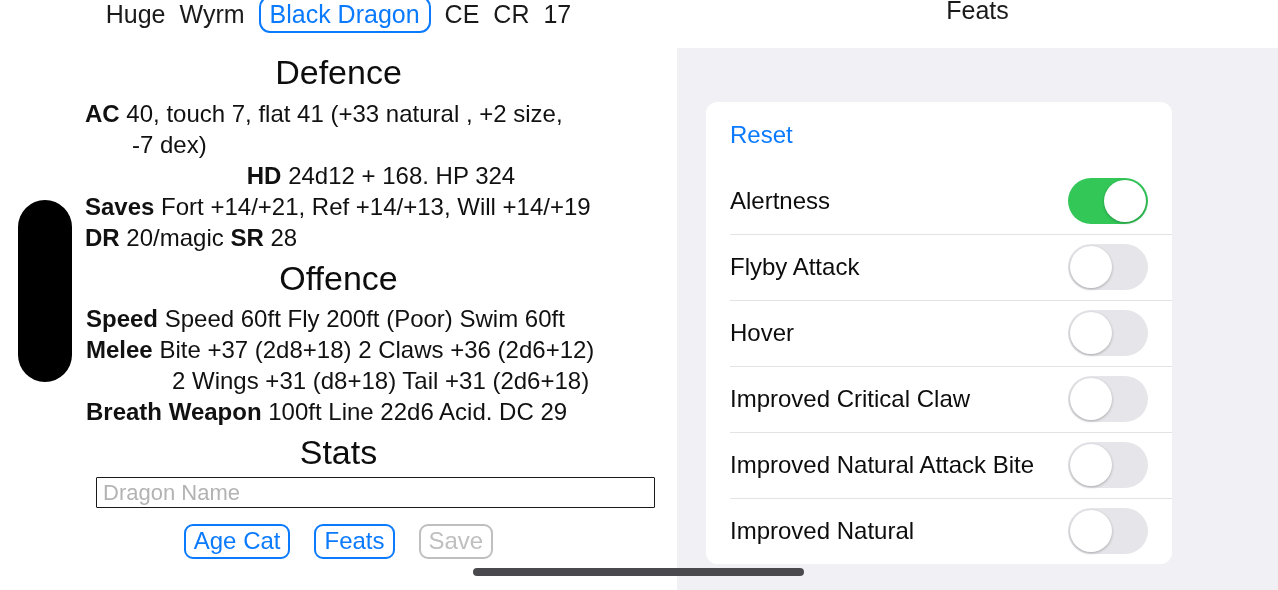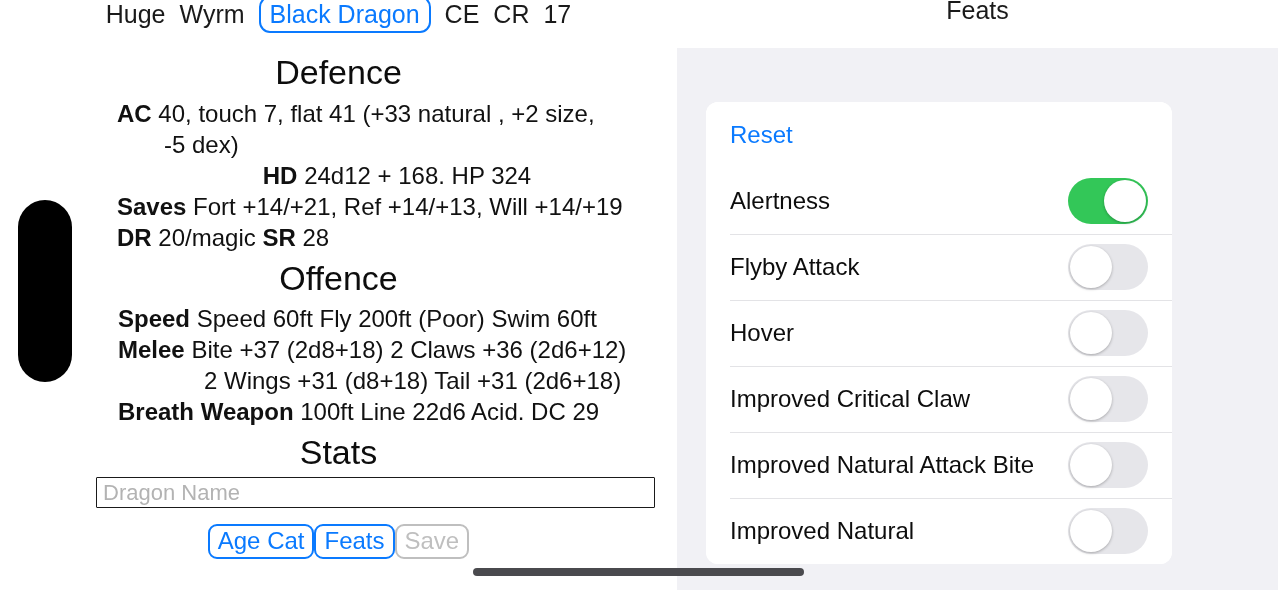--- a/index.html
+++ b/index.html
@@ -53,21 +53,21 @@
     text-align: center;
     font-size: 34px;
     font-weight: 400;
     color: #0d0d0d;
     line-height: 1.1;
   }
   #defence-title { position: absolute; left: 0; top: 54px; width: 677px; }
   #offence-title { position: absolute; left: 0; top: 260px; width: 677px; }
   #stats-title   { position: absolute; left: 0; top: 434px; width: 677px; }
 
-  .stat-block { position: absolute; left: 0; width: 677px; padding-left: 32px; }
+  .stat-block { position: absolute; left: 0; width: 677px; }
   #defence-block { top: 98px; }
   #offence-block { top: 303px; }
 
   .stat-line {
     font-size: 24px;
     color: #111;
     line-height: 31px;
     white-space: nowrap;
   }
   .stat-line .lbl { font-weight: bold; }
@@ -100,21 +100,21 @@
   }
   #name-input::placeholder { color: #b3b3b3; }
 
   #button-row {
     position: absolute;
     left: 0; top: 524px;
     width: 677px;
     display: flex;
     justify-content: center;
     align-items: center;
-    gap: 0;
+    gap: 24px;
   }
   .small-btn {
     border: 2px solid #0a7aff;
     border-radius: 9px;
     color: #0a7aff;
     background: transparent;
     font-family: "Liberation Sans", sans-serif;
     font-size: 24px;
     line-height: 1.05;
     padding: 2px 8px 4px 8px;
@@ -244,21 +244,21 @@
     </div>
 
     <div id="defence-title" class="section-title">Defence</div>
 
     <div id="defence-block" class="stat-block">
       <div class="stat-line ln-ac">
         <span class="lbl">AC</span>
         <span class="val">40, touch 7, flat 41 (+33 natural , +2 size,</span>
       </div>
       <div class="stat-line ln-ac2">
-        <span class="val">-5 dex)</span>
+        <span class="val">-7 dex)</span>
       </div>
       <div class="stat-line ln-hd">
         <span class="lbl">HD</span>
         <span class="val">24d12 + 168. HP 324</span>
       </div>
       <div class="stat-line ln-saves">
         <span class="lbl">Saves</span>
         <span class="val">Fort +14/+21, Ref +14/+13, Will +14/+19</span>
       </div>
       <div class="stat-line ln-dr">

